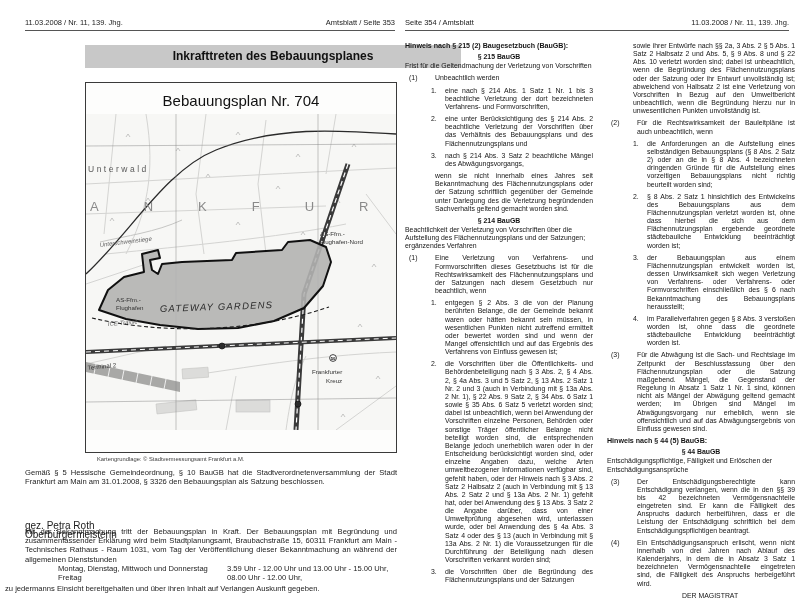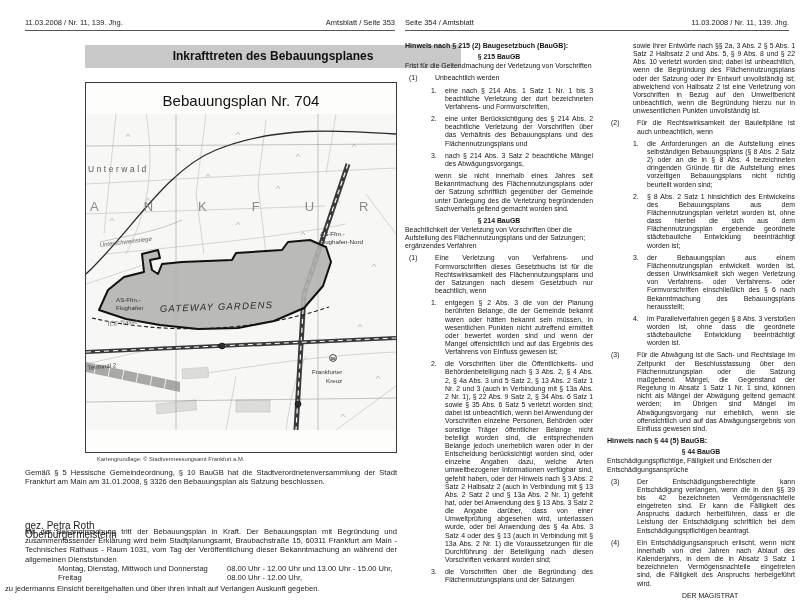--- a/index.html
+++ b/index.html
@@ -173,21 +173,21 @@
   <div class="lp-sig">
     <div>gez. Petra Roth</div>
     <div>Oberbürgermeisterin</div>
   </div>
 
 
   <div class="lp-para" style="left:25px;top:527px;width:372px;">Mit der Bekanntmachung tritt der Bebauungsplan in Kraft. Der Bebauungsplan mit Begründung und zusammenfassender Erklärung wird beim Stadtplanungsamt, Braubachstraße 15, 60311 Frankfurt am Main - Technisches Rathaus - Raum 1031, vom Tag der Veröffentlichung dieser Bekanntmachung an während der allgemeinen Dienststunden</div>
 
   <div class="hours">
     <span>Montag, Dienstag, Mittwoch und Donnerstag</span>
-    <span>08.00 Uhr - 12.00 Uhr und 13.00 Uhr - 15.00 Uhr,</span>
+    <span>3.59 Uhr - 12.00 Uhr und 13.00 Uhr - 15.00 Uhr,</span>
     <span>Freitag</span>
     <span>08.00 Uhr - 12.00 Uhr,</span>
   </div>
 
   <div class="lp-para" style="left:5px;top:584px;width:392px;text-align:left;">zu jedermanns Einsicht bereitgehalten und über ihren Inhalt auf Verlangen Auskunft gegeben.</div>
 
   <div class="pg-header right">
     <span>Seite 354 / Amtsblatt</span>
     <span>11.03.2008 / Nr. 11, 139. Jhg.</span>
   </div>

